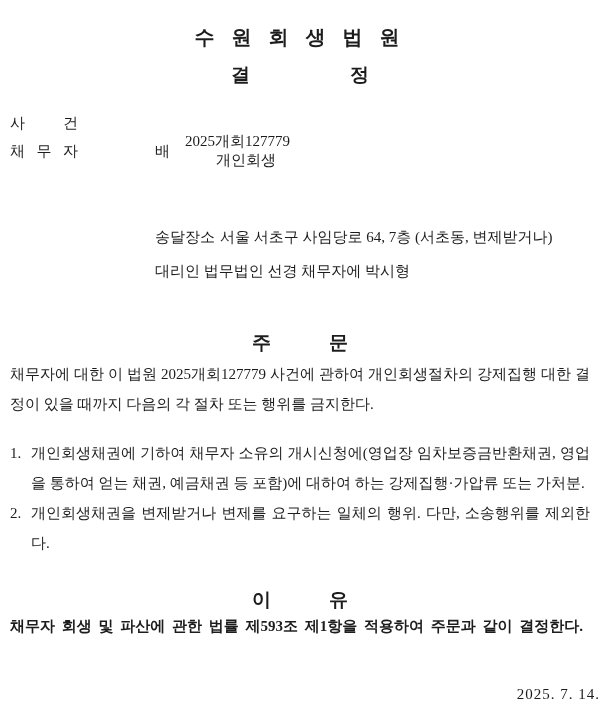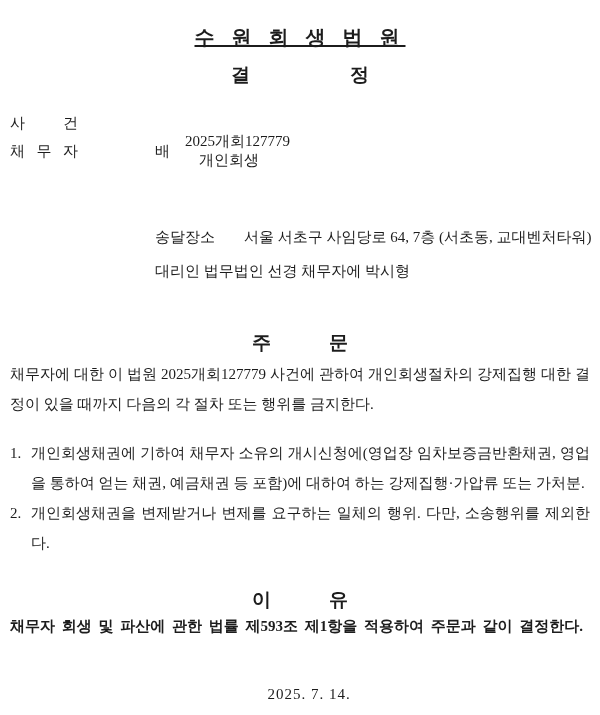--- a/index.html
+++ b/index.html
@@ -19,21 +19,20 @@
   }
   .court-name {
     position: absolute;
     top: 24px;
     left: 0;
     right: 0;
     text-align: center;
     font-size: 20px;
     font-weight: bold;
     letter-spacing: 6px;
-    text-decoration: underline;
   }
   .dual-heading {
     position: absolute;
     left: 0;
     right: 0;
     display: flex;
     justify-content: center;
     font-size: 19px;
     font-weight: bold;
   }
@@ -54,29 +53,29 @@
   .case-label {
     display: inline-flex;
     justify-content: space-between;
     width: 68px;
     flex: 0 0 68px;
   }
   .case-value {
     margin-left: 77px;
     white-space: pre;
   }
-  .case-type { margin-left: 14px; }
+  .case-type { margin-left: 31px; }
   .party-block {
     position: absolute;
     top: 220px;
     left: 155px;
     right: 8px;
     line-height: 34px;
   }
-  .svc-label { margin-right: 29px; }
+  .svc-label { margin-right: 5px; }
   .order-intro {
     position: absolute;
     top: 359px;
     left: 10px;
     right: 10px;
     line-height: 30px;
     text-align: justify;
     word-break: break-all;
   }
   .order-list {
@@ -104,21 +103,21 @@
     right: 10px;
     word-spacing: 3px;
     word-break: break-all;
     font-weight: bold;
   }
   .decision-date {
     position: absolute;
     top: 686px;
     left: 8px;
     right: 0;
-    text-align: center;
+    text-align: right;
     letter-spacing: 1px;
     padding-left: 10px;
   }
 </style>
 </head>
 <body>
 
 <div class="page">
 
   <div class="court-name">수 원 회 생 법 원</div>
@@ -144,21 +143,21 @@
         <span>채</span>
         <span>무</span>
         <span>자</span>
       </span>
       <span class="case-value">배</span>
     </div>
   </div>
 
   <div class="party-block">
     <div>
-      <span class="svc-label">송달장소</span><span>서울 서초구 사임당로 64, 7층 (서초동, 교대벤처타워)</span>
+      <span class="svc-label">송달장소</span><span>서울 서초구 사임당로 64, 7층 (서초동, 변제받거나)</span>
     </div>
     <div>대리인 법무법인 선경 채무자에 박시형</div>
   </div>
 
   <div class="dual-heading order-heading">
     <span>주</span>
     <span>문</span>
   </div>
 
   <div class="order-intro">채무자에 대한 이 법원 2025개회127779 사건에 관하여 개인회생절차의 강제집행 대한 결정이 있을 때까지 다음의 각 절차 또는 행위를 금지한다.</div>

